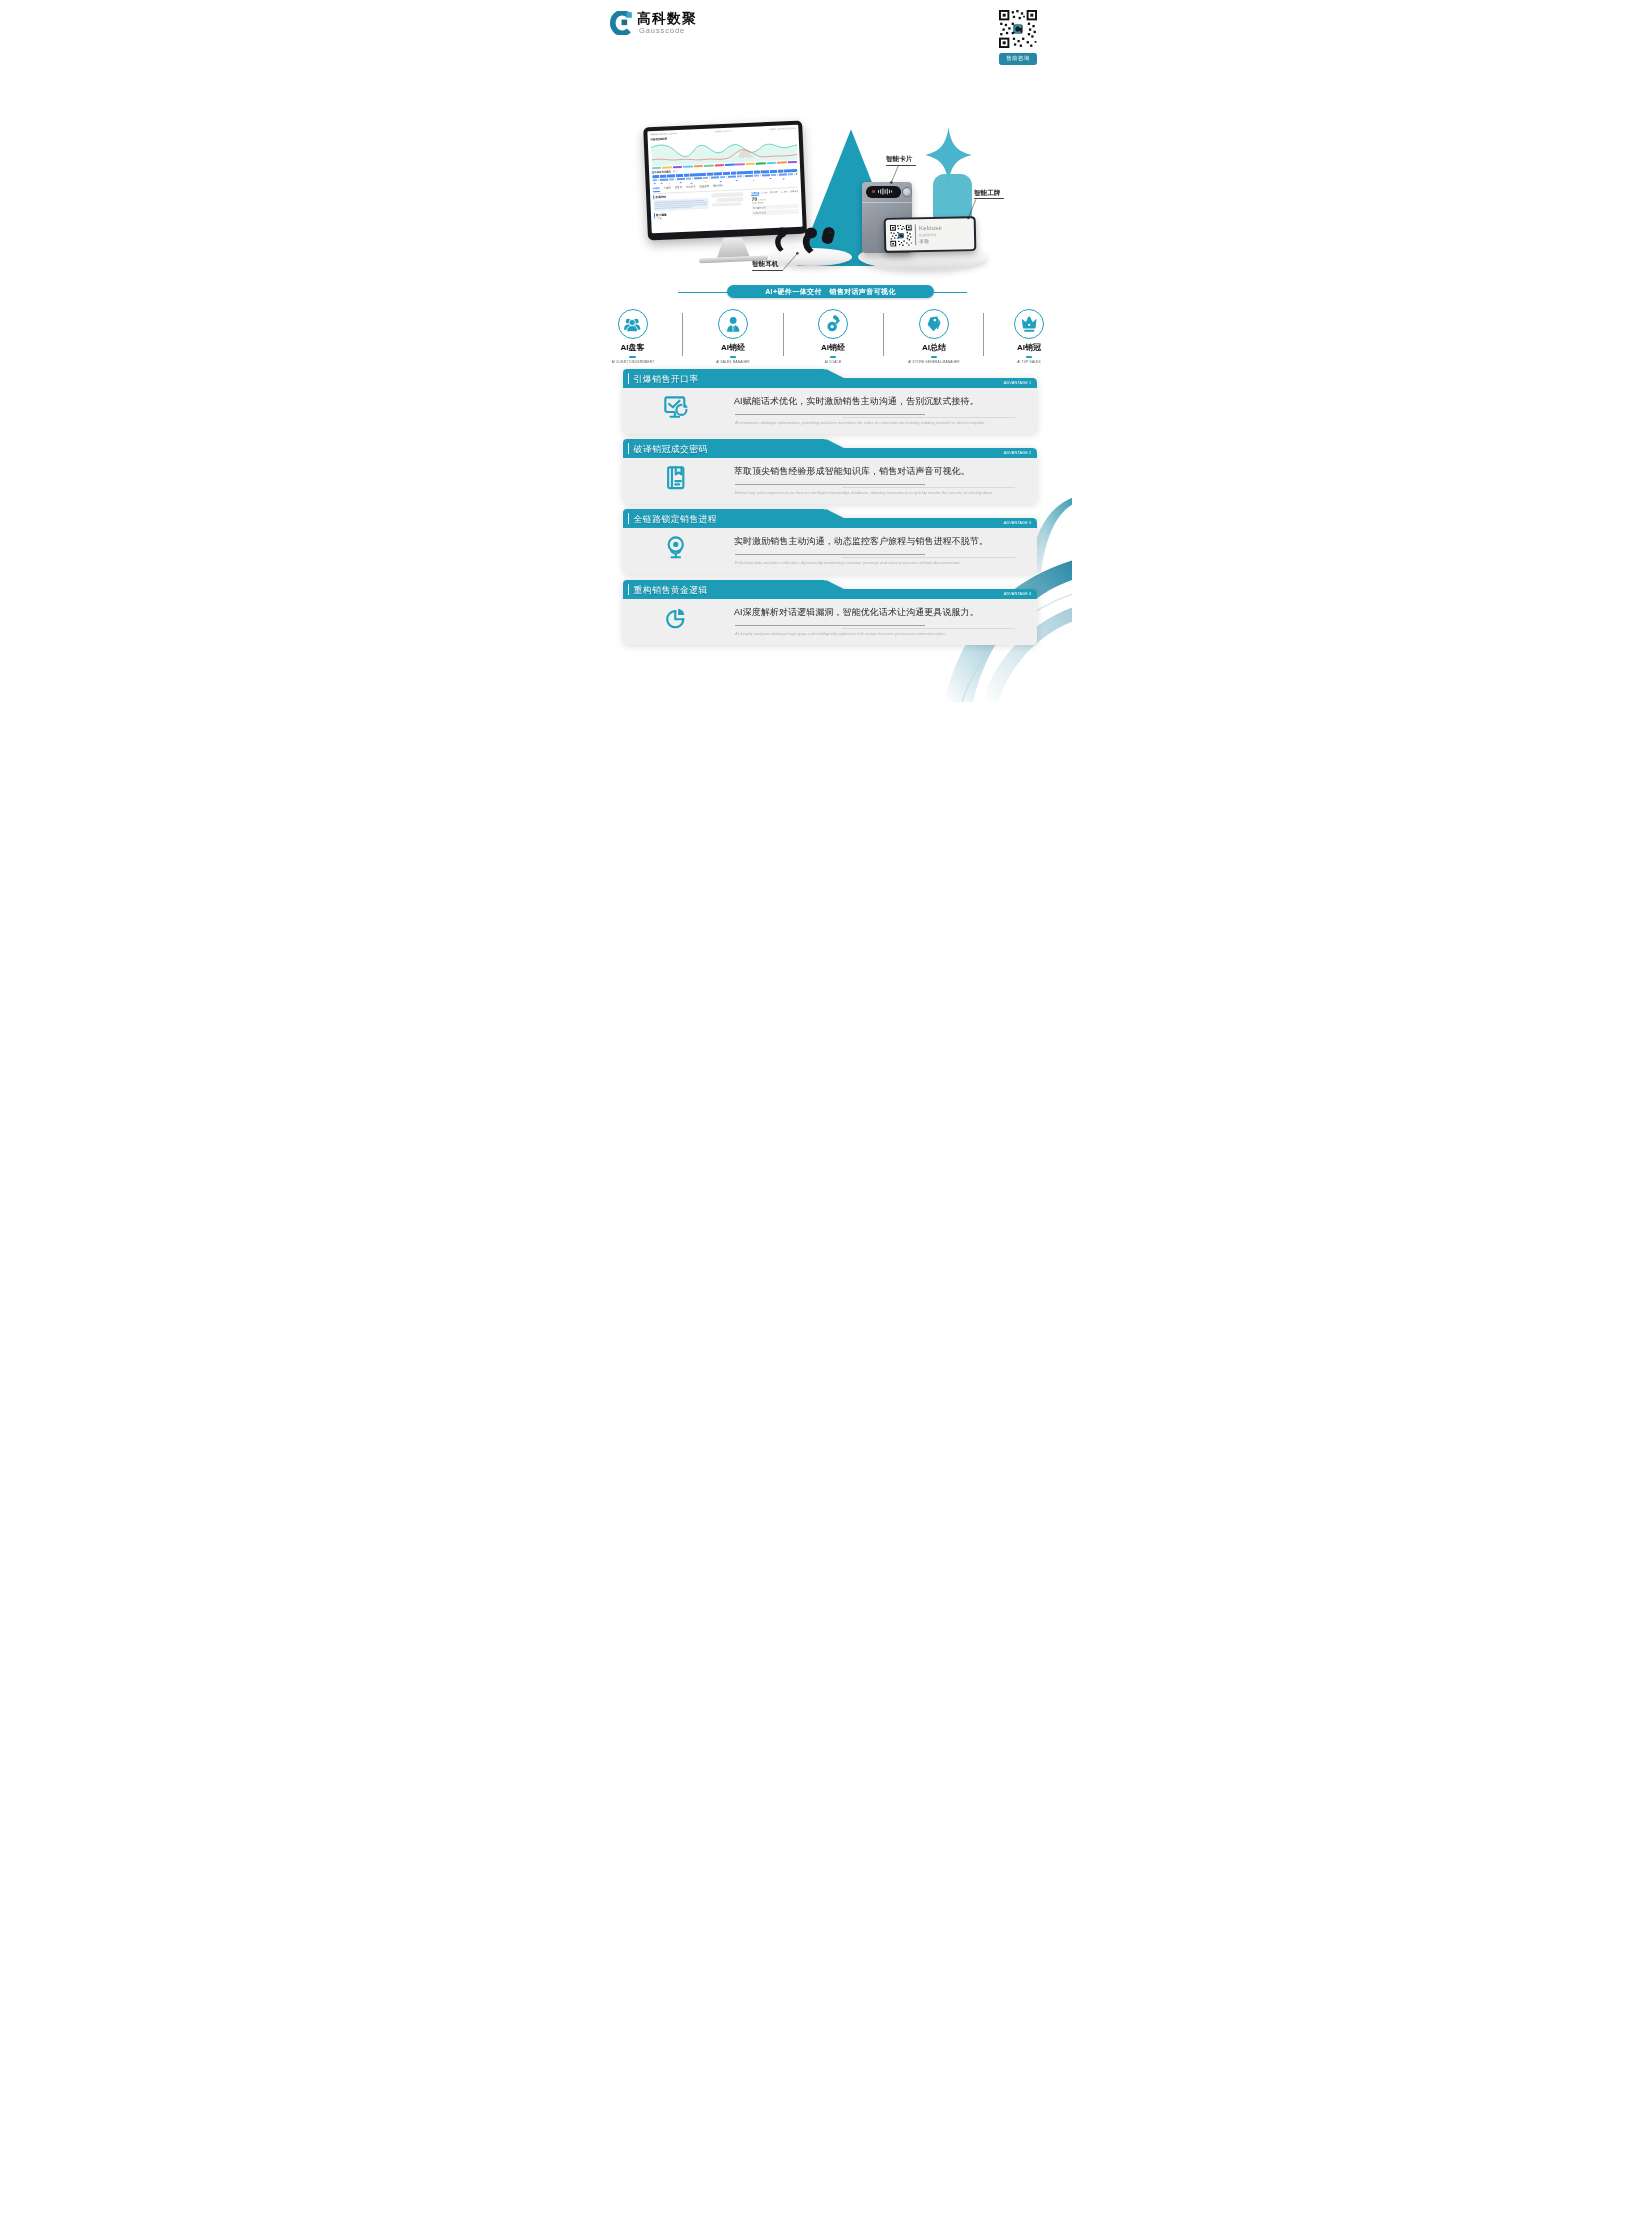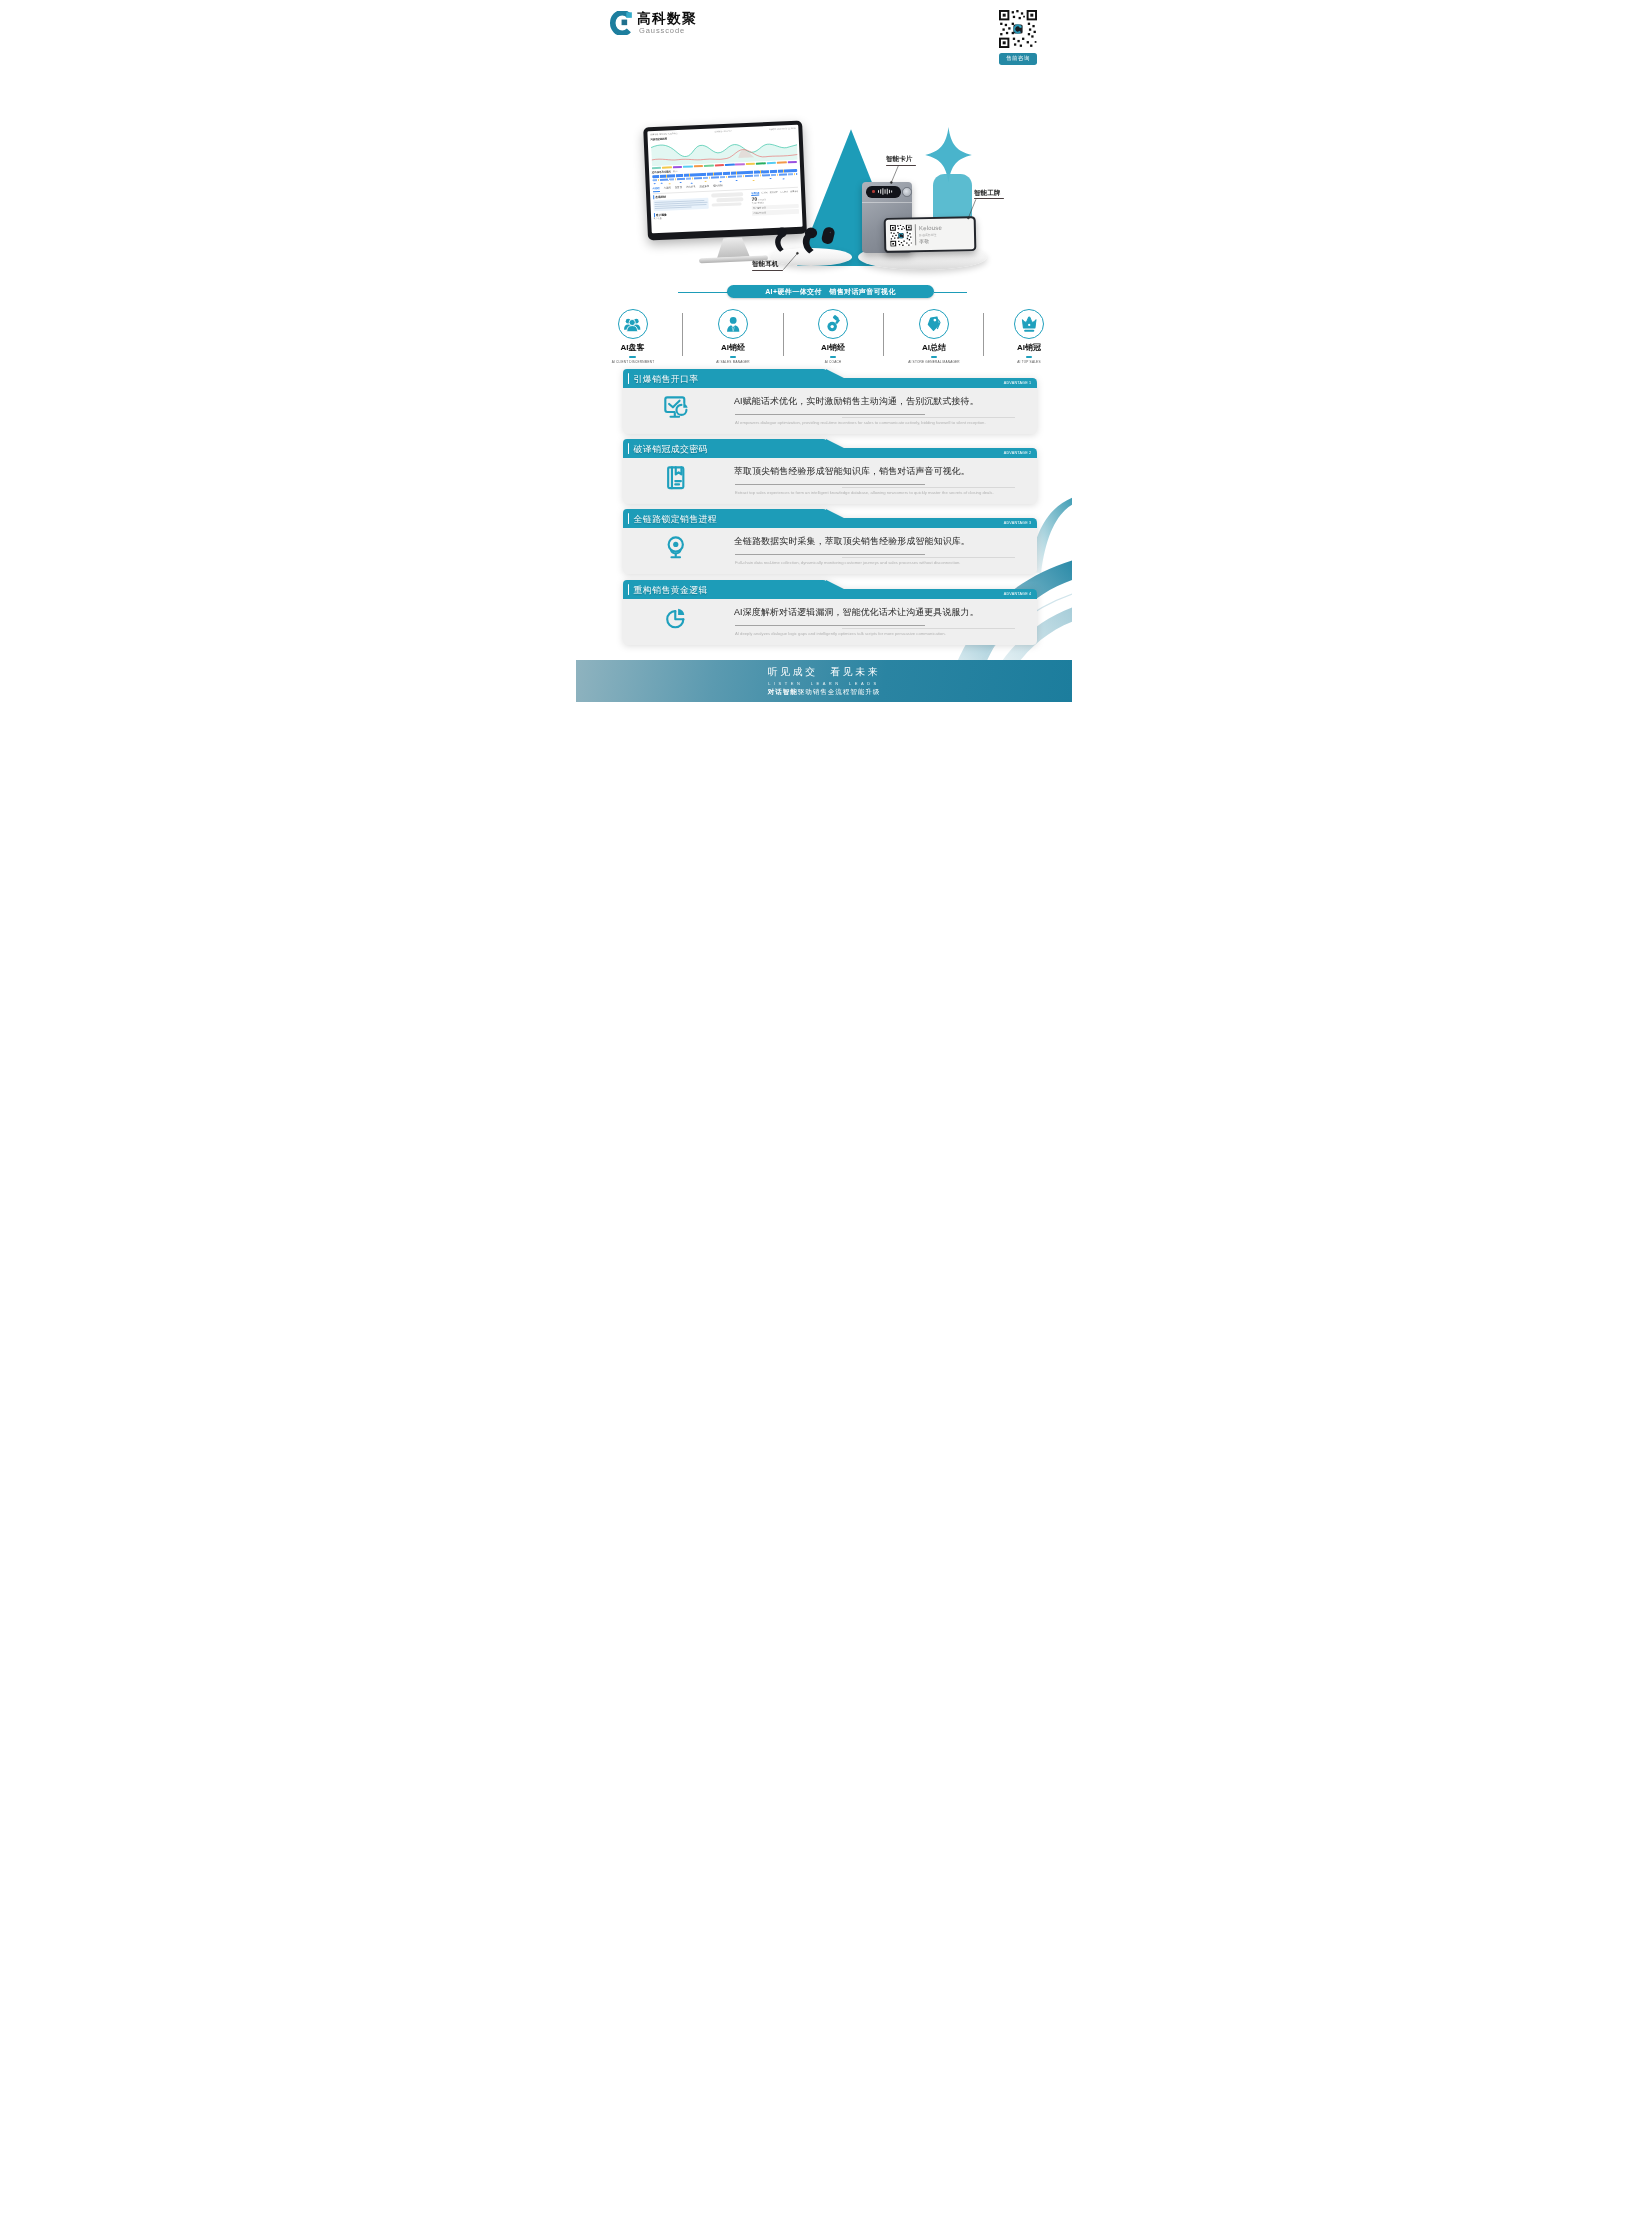--- a/index.html
+++ b/index.html
@@ -538,21 +538,21 @@
     <div class="adv-body">
       <svg class="adv-icon" width="27.5" height="27.5" viewBox="0 0 58 58">
         <g fill="none" stroke="#1fa0bd" stroke-width="4.5" stroke-linecap="round" stroke-linejoin="round">
           <circle cx="29" cy="22" r="15"></circle>
           <path d="M19,34 C21,43 37,43 39,34"></path>
           <line x1="29" y1="42" x2="29" y2="47"></line>
             <line x1="20" y1="49" x2="38" y2="49"></line>
         </g>
         <circle cx="29" cy="22" r="5.5" fill="#1fa0bd"></circle>
       </svg>
-      <div class="adv-cn">全链路数据实时采集，萃取顶尖销售经验形成智能知识库。</div>
+      <div class="adv-cn">实时激励销售主动沟通，动态监控客户旅程与销售进程不脱节。</div>
       <div class="adv-line"></div>
       <div class="adv-line2"></div>
       <div class="adv-en">Full-chain data real-time collection, dynamically monitoring customer journeys and sales processes without disconnection.</div>
     </div>
   </div>
 
   <div class="abs adv" style="top:580px">
     <div class="adv-tall"></div>
     <div class="adv-slope"></div>
     <div class="adv-strip">
@@ -566,22 +566,15 @@
         <path d="M28,30 V13 M28,30 H45" fill="none" stroke="#1fa0bd" stroke-width="4.5" stroke-linecap="round"></path>
         <path d="M34,8 a15,15 0 0 1 13,13 L34,21 Z" fill="#1fa0bd"></path>
       </svg>
       <div class="adv-cn">AI深度解析对话逻辑漏洞，智能优化话术让沟通更具说服力。</div>
       <div class="adv-line"></div>
       <div class="adv-line2"></div>
       <div class="adv-en">AI deeply analyzes dialogue logic gaps and intelligently optimizes talk scripts for more persuasive communication.</div>
     </div>
   </div>
 
-  <div class="abs footer">
-    <div class="foot-cn">听见成交　看见未来</div>
-    <div class="foot-en">LISTEN　LEARN　LEADS</div>
-    <div class="foot-tail">
-      <b>对话智能</b><span>驱动销售全流程智能升级</span>
-    </div>
-  </div>
 
 </div>
 
 
 </body></html>

